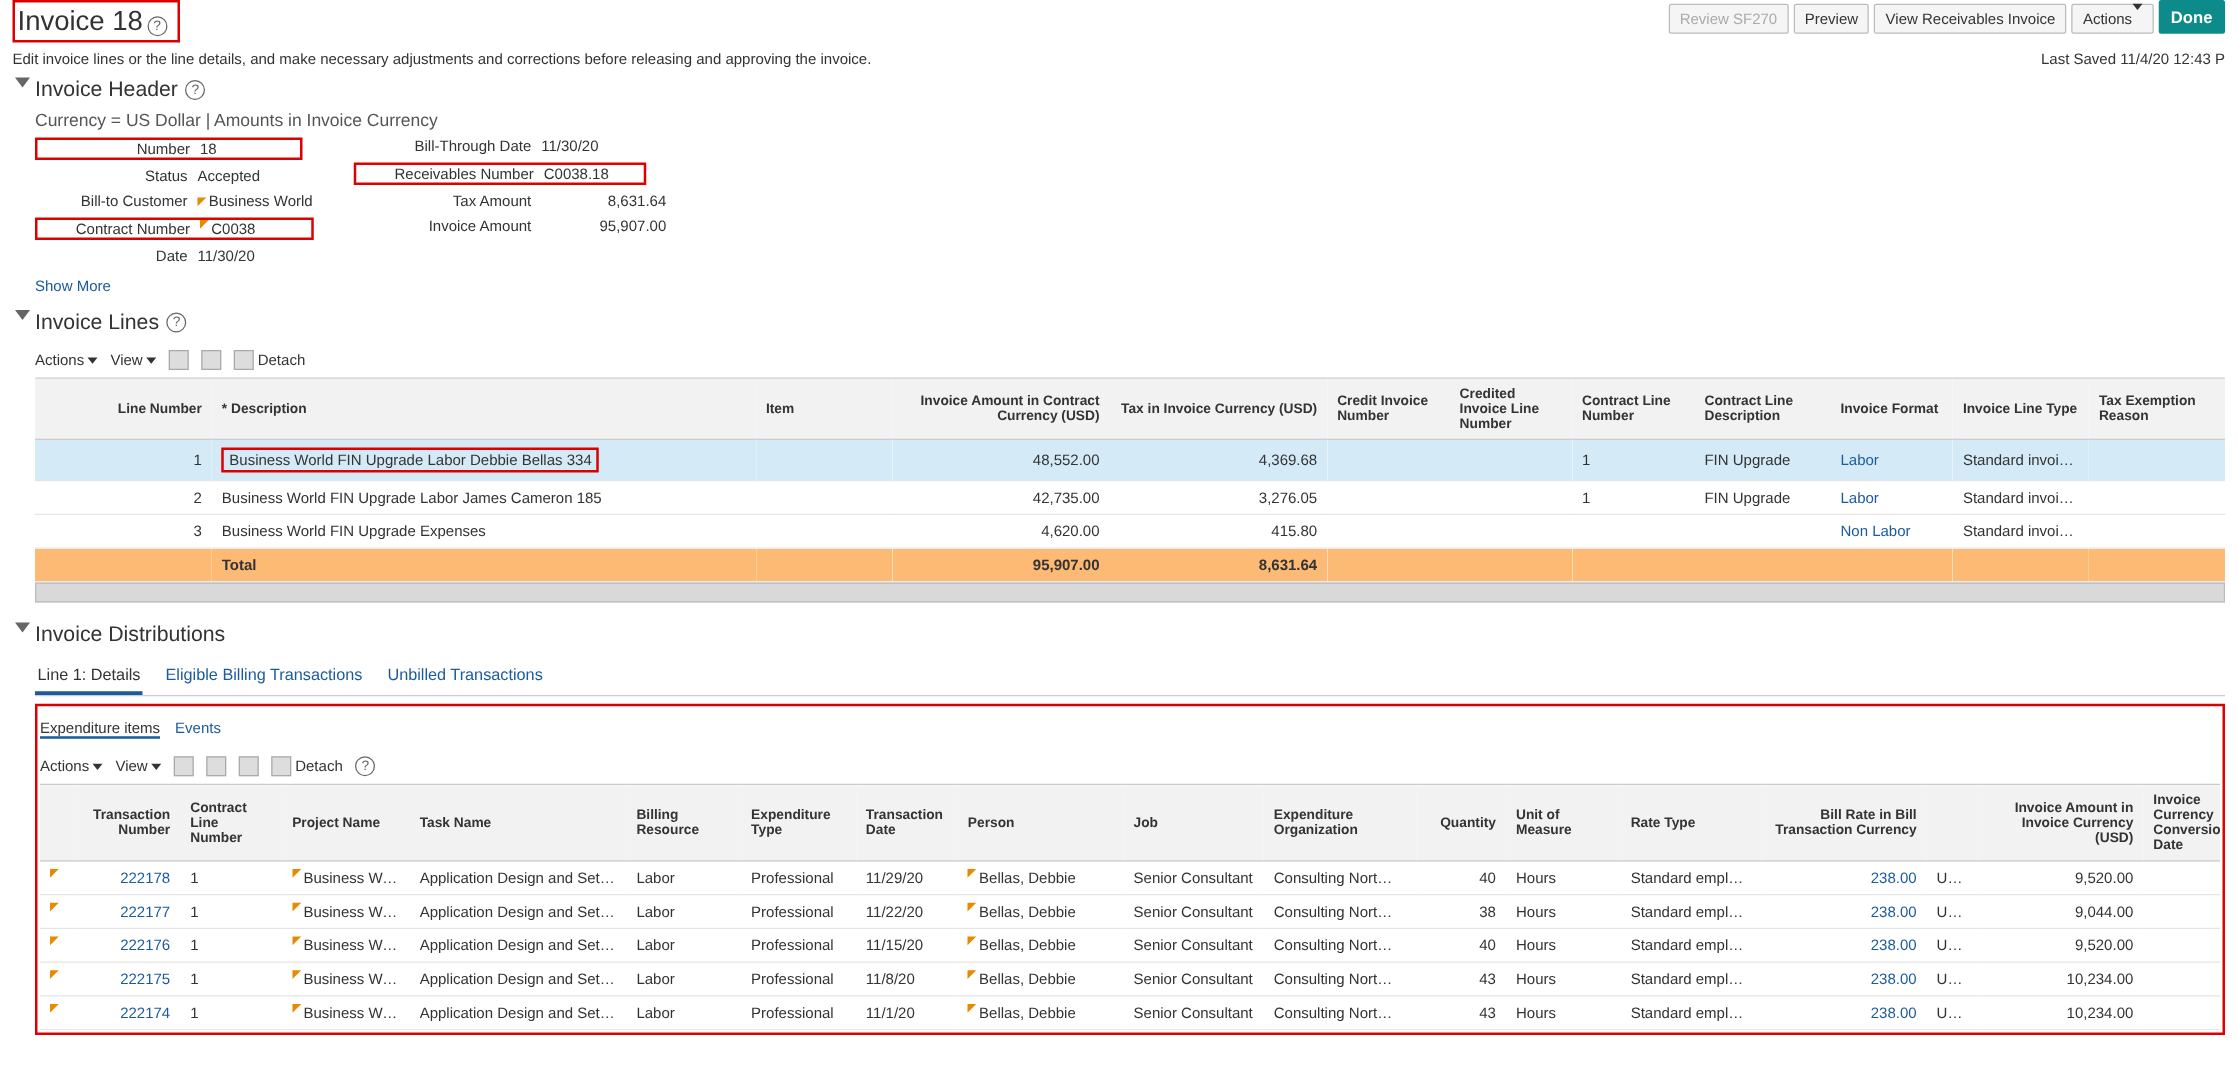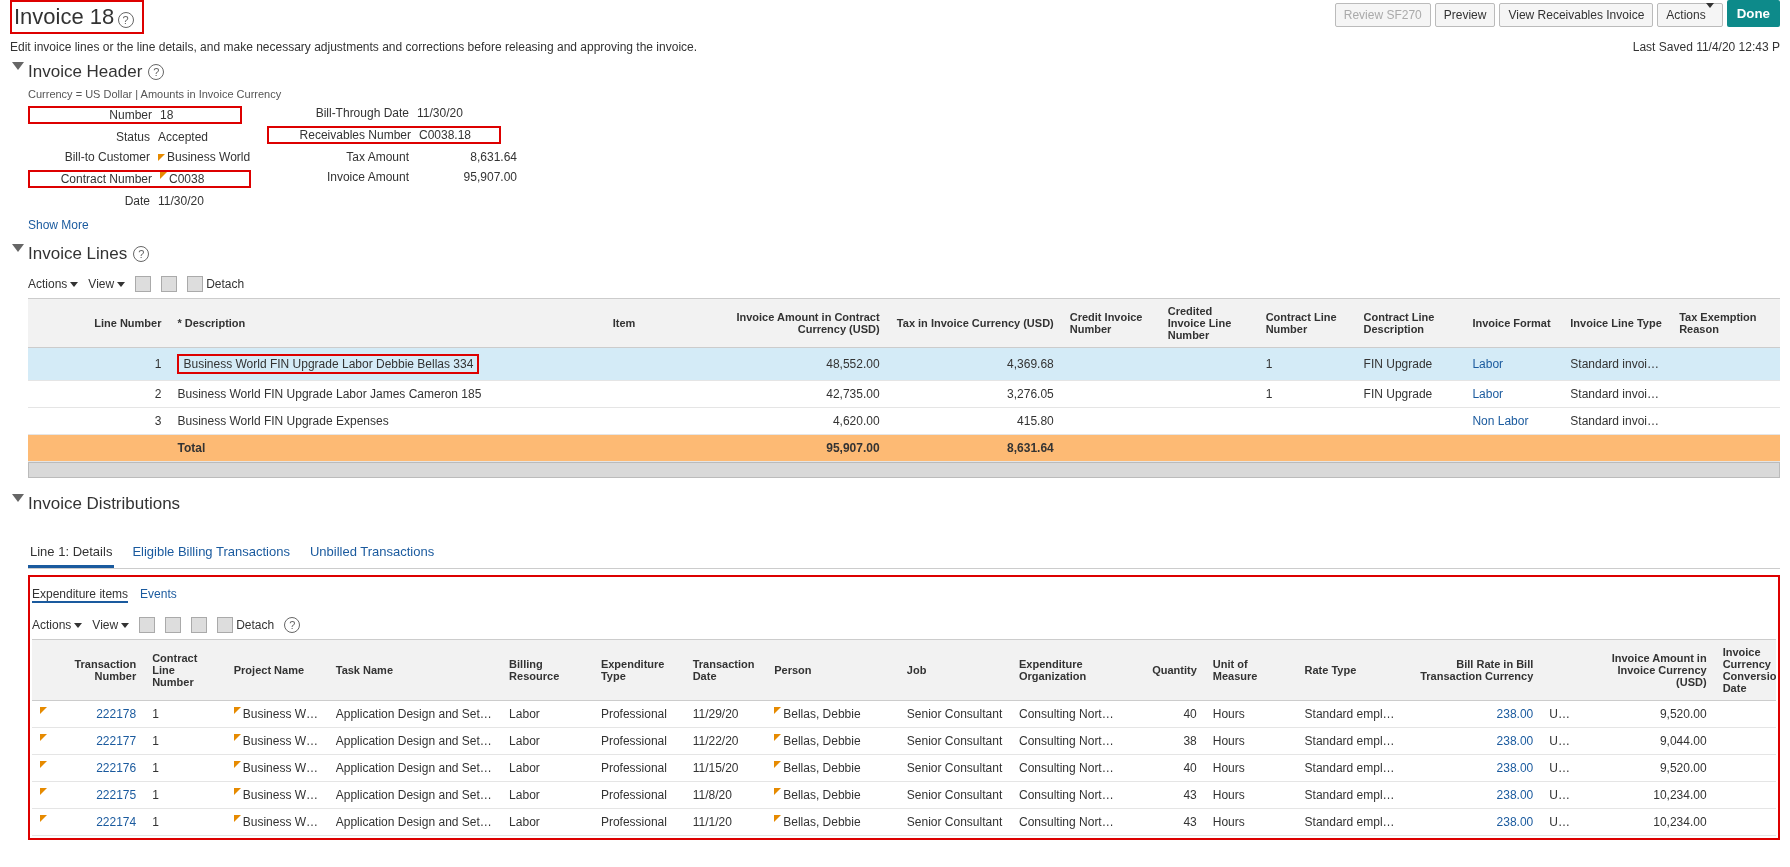--- a/index.html
+++ b/index.html
@@ -9,22 +9,22 @@
 .title-row { display: flex; align-items: center; gap: 6px; }
 .title { font-size: 22px; font-weight: 400; color: #333; }
 .help-icon { display:inline-flex; width:16px; height:16px; border:1px solid #666; border-radius:50%; align-items:center; justify-content:center; font-size:11px; color:#666; }
 .red-box { border: 2px solid #d00; display:inline-block; }
 .done-btn { background:#0d8a8a; color:#fff; border:none; padding:6px 10px; font-weight:bold; cursor:pointer; border-radius:2px; }
 .subtitle { padding: 4px 10px; color:#333; font-size:12px; display:flex; justify-content:space-between; }
 .section { padding: 4px 10px 0 28px; }
 .sect-title { font-size: 17px; color:#333; display:flex; align-items:center; gap:6px; margin-bottom:6px; }
 .disclosure { position:absolute; left:12px; width:0; height:0; border-left:6px solid transparent; border-right:6px solid transparent; border-top:8px solid #666; transform: translateY(4px); }
 .sect-row { position:relative; }
-.currency-note { font-size:11px; color:#555; margin-bottom:6px; }
-.hdr-grid { display:flex; gap: 16px; }
+.currency-note { font-size:14px; color:#555; margin-bottom:6px; }
+.hdr-grid { display:flex; gap: 32px; }
 .hdr-col { display:flex; flex-direction:column; gap:6px; }
 .lbl-val { display:flex; align-items:center; }
 .lbl { width: 130px; text-align:right; padding-right:8px; color:#333; }
 .lbl-wide { width: 150px; text-align:right; padding-right:8px; color:#333; }
 .val { color:#333; min-width:80px; }
 .val-r { text-align:right; min-width:100px; display:inline-block; }
 .orange-flag { display:inline-block; width:0; height:0; border-top:7px solid #e68a00; border-right:7px solid transparent; margin-right:2px; vertical-align:top; }
 .show-more { color:#1a5a9e; cursor:pointer; margin-top:10px; display:inline-block; }
 .top-actions { display:flex; gap:4px; align-items:flex-end; }
 .btn { background:#f5f5f5; border:1px solid #bbb; padding:4px 8px; cursor:pointer; color:#333; border-radius:2px; font-size:12px; }
@@ -35,21 +35,21 @@
 .tb-icon { width:16px; height:16px; display:inline-block; background:#ddd; border:1px solid #aaa; cursor:pointer; }
 .tbl-wrap { overflow-x:auto; border-top:1px solid #ccc; }
 .tbl { border-collapse:collapse; width:100%; min-width:1700px; table-layout:fixed; }
 .tbl th { background:#f2f2f2; border-bottom:1px solid #ccc; padding:6px 8px; font-weight:bold; font-size:11px; text-align:left; color:#333; vertical-align:middle; }
 .tbl th.r { text-align:right; }
 .tbl td { padding:6px 8px; border-bottom:1px solid #e5e5e5; font-size:12px; white-space:nowrap; overflow:hidden; text-overflow:ellipsis; }
 .tbl td.r { text-align:right; }
 .row-sel { background:#d4ebf7 !important; }
 .tbl tr.total-row td { background:#fdba74; font-weight:bold; }
 .link { color:#1a5a9e; cursor:pointer; }
-.tabs { border-bottom:1px solid #ccc; display:flex; gap:16px; padding:0 0 0 0; margin-top:24px; }
+.tabs { border-bottom:1px solid #ccc; display:flex; gap:16px; padding:0 0 0 0; margin-top:8px; }
 .tab { padding:6px 2px; cursor:pointer; color:#1a5a9e; font-size:13px; position:relative; }
 .tab.active { color:#333; border-bottom:3px solid #1a5a9e; font-weight:normal; }
 .subtabs { display:flex; gap:12px; padding:8px 0; }
 .subtab { color:#1a5a9e; cursor:pointer; }
 .subtab.active { color:#333; border-bottom:2px solid #1a5a9e; }
 .scroll-strip { height:16px; background:#d9d9d9; border:1px solid #bbb; }
 .red-big { border:2px solid #d00; padding:2px; }
 colgroup col {  }
 </style>
 </head>

